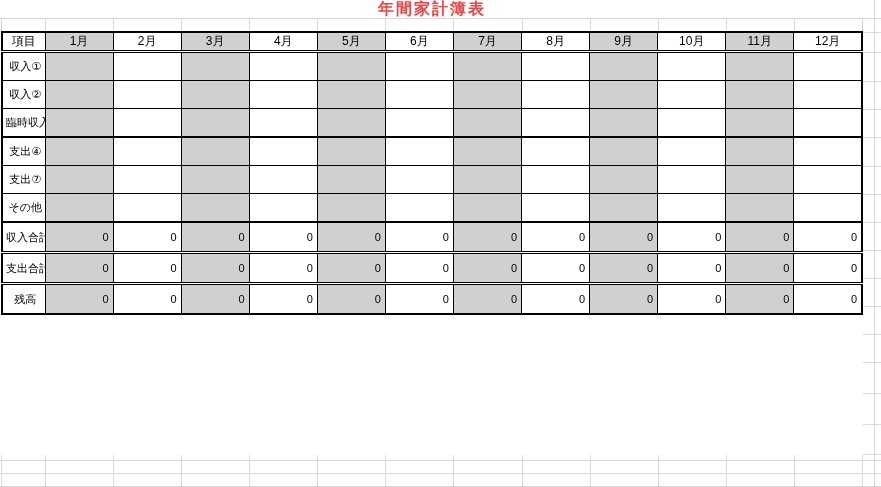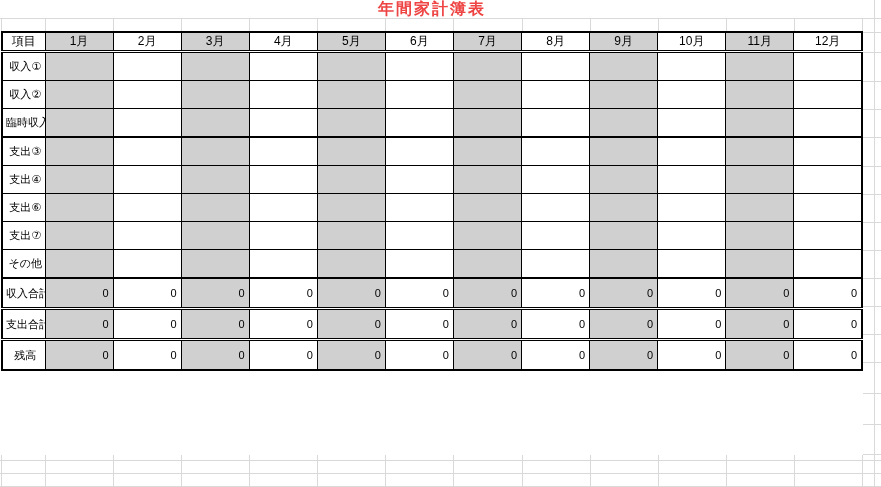--- a/index.html
+++ b/index.html
@@ -183,51 +183,21 @@
           <td class="band"></td>
           <td></td>
           <td class="band"></td>
           <td></td>
           <td class="band"></td>
           <td></td>
           <td class="band"></td>
           <td></td>
         </tr>
         <tr class="datarow">
-          <td class="label">支出③</td>
-          <td class="band"></td>
-          <td></td>
-          <td class="band"></td>
-          <td></td>
-          <td class="band"></td>
-          <td></td>
-          <td class="band"></td>
-          <td></td>
-          <td class="band"></td>
-          <td></td>
-          <td class="band"></td>
-          <td></td>
-        </tr>
-        <tr class="datarow">
           <td class="label">支出④</td>
-          <td class="band"></td>
-          <td></td>
-          <td class="band"></td>
-          <td></td>
-          <td class="band"></td>
-          <td></td>
-          <td class="band"></td>
-          <td></td>
-          <td class="band"></td>
-          <td></td>
-          <td class="band"></td>
-          <td></td>
-        </tr>
-        <tr class="datarow">
-          <td class="label">支出⑥</td>
           <td class="band"></td>
           <td></td>
           <td class="band"></td>
           <td></td>
           <td class="band"></td>
           <td></td>
           <td class="band"></td>
           <td></td>
           <td class="band"></td>
           <td></td>

